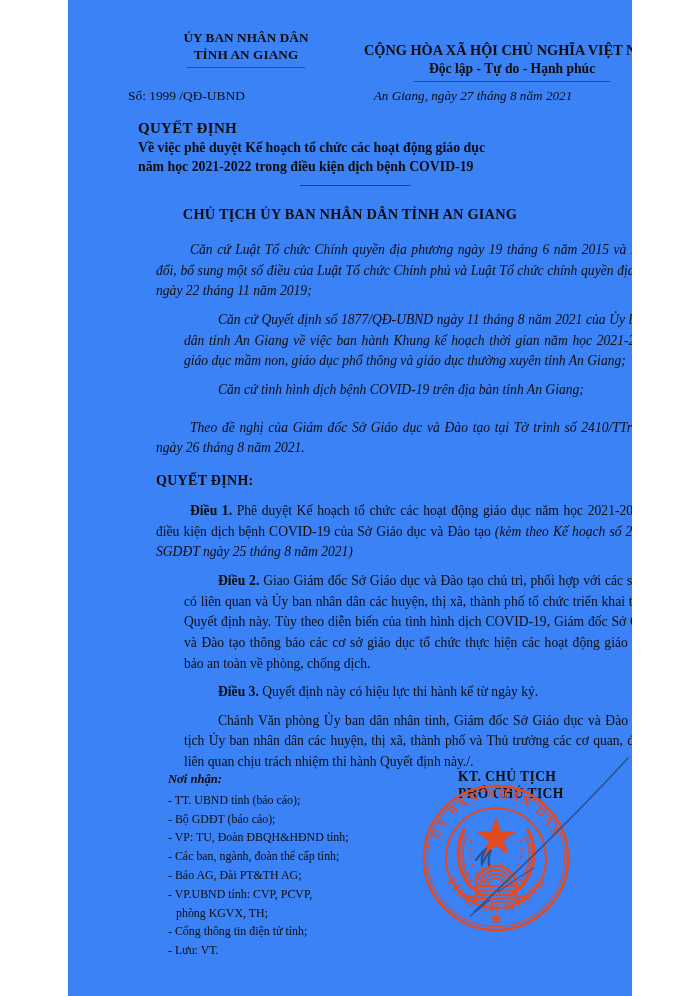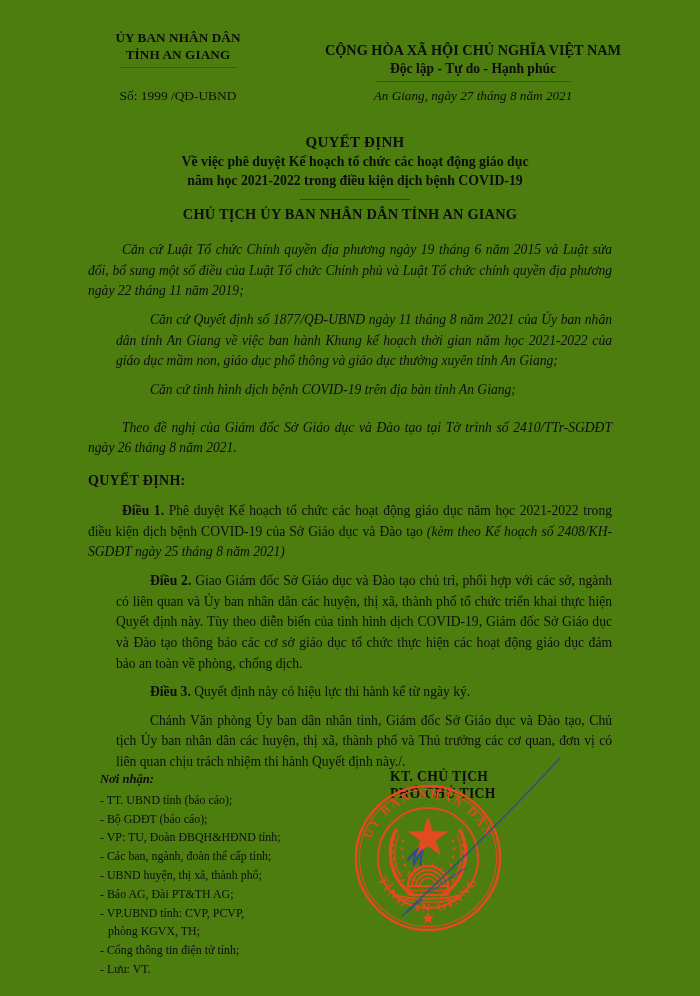--- a/index.html
+++ b/index.html
@@ -7,24 +7,24 @@
     margin: 0;
     padding: 0;
     background: #ffffff;
   }
   body {
     font-family: "Liberation Serif", "DejaVu Serif", serif;
     color: #0d0d0d;
   }
   .page {
     position: relative;
-    width: 700px;
+    width: 564px;
     height: 996px;
     margin: 0 auto;
-    background: #4d7c0f;
+    background: #3b82f6;
     overflow: hidden;
     box-sizing: border-box;
   }
 
   
   .doc-header {
     position: absolute;
     top: 30px;
     left: 60px;
     right: 50px;
@@ -66,42 +66,40 @@
     margin: 3px auto 0 auto;
   }
   .rule-left { width: 118px; }
   .rule-right { width: 196px; }
 
   .doc-number {
     position: absolute;
     top: 88px;
     left: 60px;
     width: 236px;
-    text-align: center;
     font-size: 13.4px;
     white-space: nowrap;
   }
   .doc-place-date {
     position: absolute;
     top: 88px;
     left: 296px;
     right: 50px;
     text-align: center;
     font-style: italic;
     font-size: 13.2px;
     white-space: nowrap;
   }
 
   
   .title-block {
     position: absolute;
-    top: 132px;
+    top: 118px;
     left: 70px;
     right: 60px;
-    text-align: center;
   }
   .title-main {
     font-weight: bold;
     font-size: 15px;
     letter-spacing: .3px;
     line-height: 1.35;
   }
   .title-sub {
     font-weight: bold;
     font-size: 13.8px;
@@ -263,21 +261,20 @@
 
     <p class="para gap">Chánh Văn phòng Ủy ban dân nhân tinh, Giám đốc Sở Giáo dục và Đào tạo, Chủ tịch Ủy ban nhân dân các huyện, thị xã, thành phố và Thủ trưởng các cơ quan, đơn vị có liên quan chịu trách nhiệm thi hành Quyết định này./.</p>
   </div>
 
   <div class="recipients">
     <div class="recipients-title">Nơi nhận:</div>
     <div class="rcp">- TT. UBND tỉnh (báo cáo);</div>
     <div class="rcp">- Bộ GDĐT (báo cáo);</div>
     <div class="rcp">- VP: TU, Đoàn ĐBQH&amp;HĐND tỉnh;</div>
     <div class="rcp">- Các ban, ngành, đoàn thể cấp tỉnh;</div>
-    <div class="rcp">- UBND huyện, thị xã, thành phố;</div>
     <div class="rcp">- Báo AG, Đài PT&amp;TH AG;</div>
     <div class="rcp">- VP.UBND tỉnh: CVP, PCVP,</div>
     <div class="rcp-indent">phòng KGVX, TH;</div>
     <div class="rcp">- Cổng thông tin điện tử tỉnh;</div>
     <div class="rcp">- Lưu: VT.</div>
   </div>
 
   <div class="sign-block">
     <div class="sign-title1">KT. CHỦ TỊCH</div>
     <div class="sign-title2">PHÓ CHỦ TỊCH</div>

